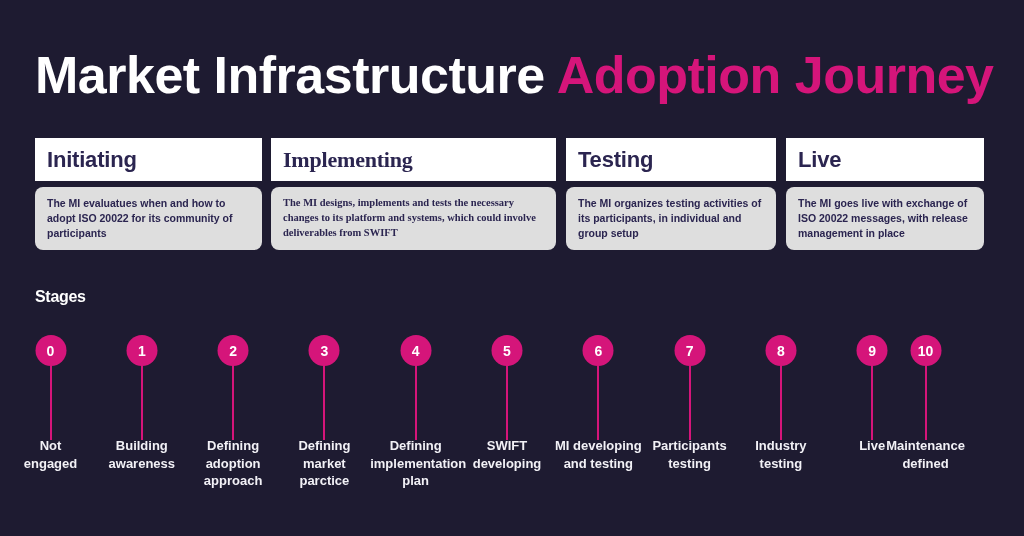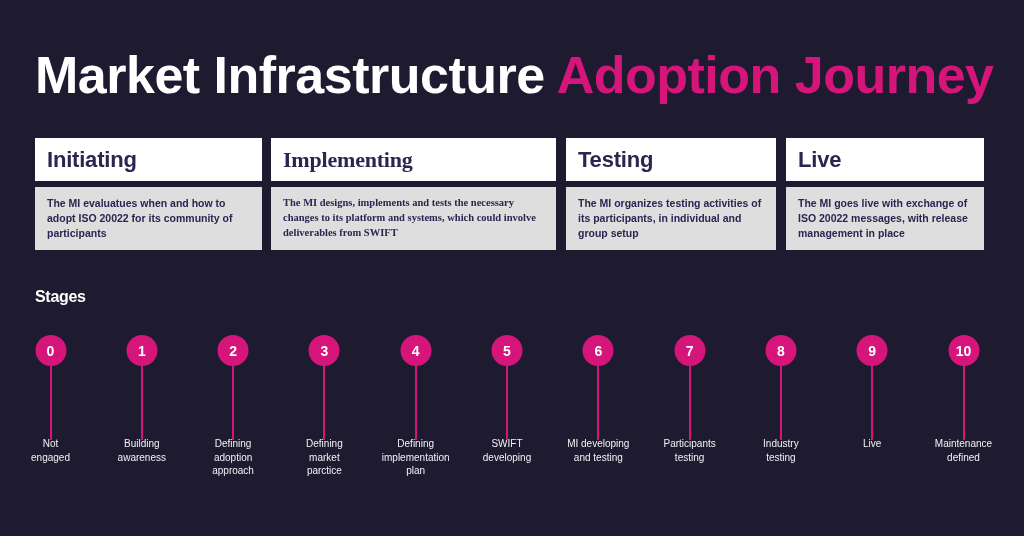--- a/index.html
+++ b/index.html
@@ -27,21 +27,21 @@
     display:flex; align-items:center;
     padding:0 0 0 12px;
   }
   .phase-header-label {
     color:#2b2550; font-size:22px; font-weight:bold; line-height:1;
     letter-spacing:-0.2px;
   }
   .phase-desc {
     background:#dedede; margin-top:6px; min-height:58px;
     padding:9px 10px 9px 12px;
-    color:#2b2550; font-size:10.5px; font-weight:bold; line-height:1.42;
+    color:#2b2550; font-size:10.5px; font-weight:bold; line-height:1.42;border-radius:8px;
   }
 
   
   .stages-heading {
     position:absolute; left:35px; top:288px;
     color:#ffffff; font-size:16px; font-weight:bold; letter-spacing:-0.3px;
   }
   .stages-area { position:absolute; left:0; top:335px; width:1024px; height:200px; }
   .stage { position:absolute; top:0; width:91px; text-align:center; }
   .stage-pin { position:relative; height:100px; }
@@ -51,21 +51,21 @@
     background:#d5157a;
     display:flex; align-items:center; justify-content:center;
     color:#ffffff; font-size:14px; font-weight:bold; line-height:1;
   }
   .stage-stem {
     position:absolute; left:50%; top:29px; transform:translateX(-50%);
     width:2px; background:#d5157a;
   }
   .stage-label {
     margin-top:2px;
-    color:#f2f1f6; font-size:10px; font-weight:normal; line-height:1.35;
+    color:#f2f1f6; font-size:13px; font-weight:bold; line-height:1.35;
     white-space:pre-line;
   }
 </style>
 </head>
 <body>
 
 <div id="root">
 
   <h1 class="title">
     <span>Market Infrastructure </span><span class="accent">Adoption Journey</span>
@@ -176,21 +176,21 @@
         <div class="stage-label">Industry
 testing</div>
       </div>
       <div class="stage" style="left: 826.7px;">
         <div class="stage-pin">
           <div class="stage-stem" style="height:76px"></div>
           <div class="stage-circle">9</div>
         </div>
         <div class="stage-label">Live</div>
       </div>
-      <div class="stage" style="left: 918px;">
+      <div class="stage" style="left: 880px;">
         <div class="stage-pin">
           <div class="stage-stem" style="height:76px"></div>
           <div class="stage-circle">10</div>
         </div>
         <div class="stage-label">Maintenance
 defined</div>
       </div>
     </div>
 
 </div>

